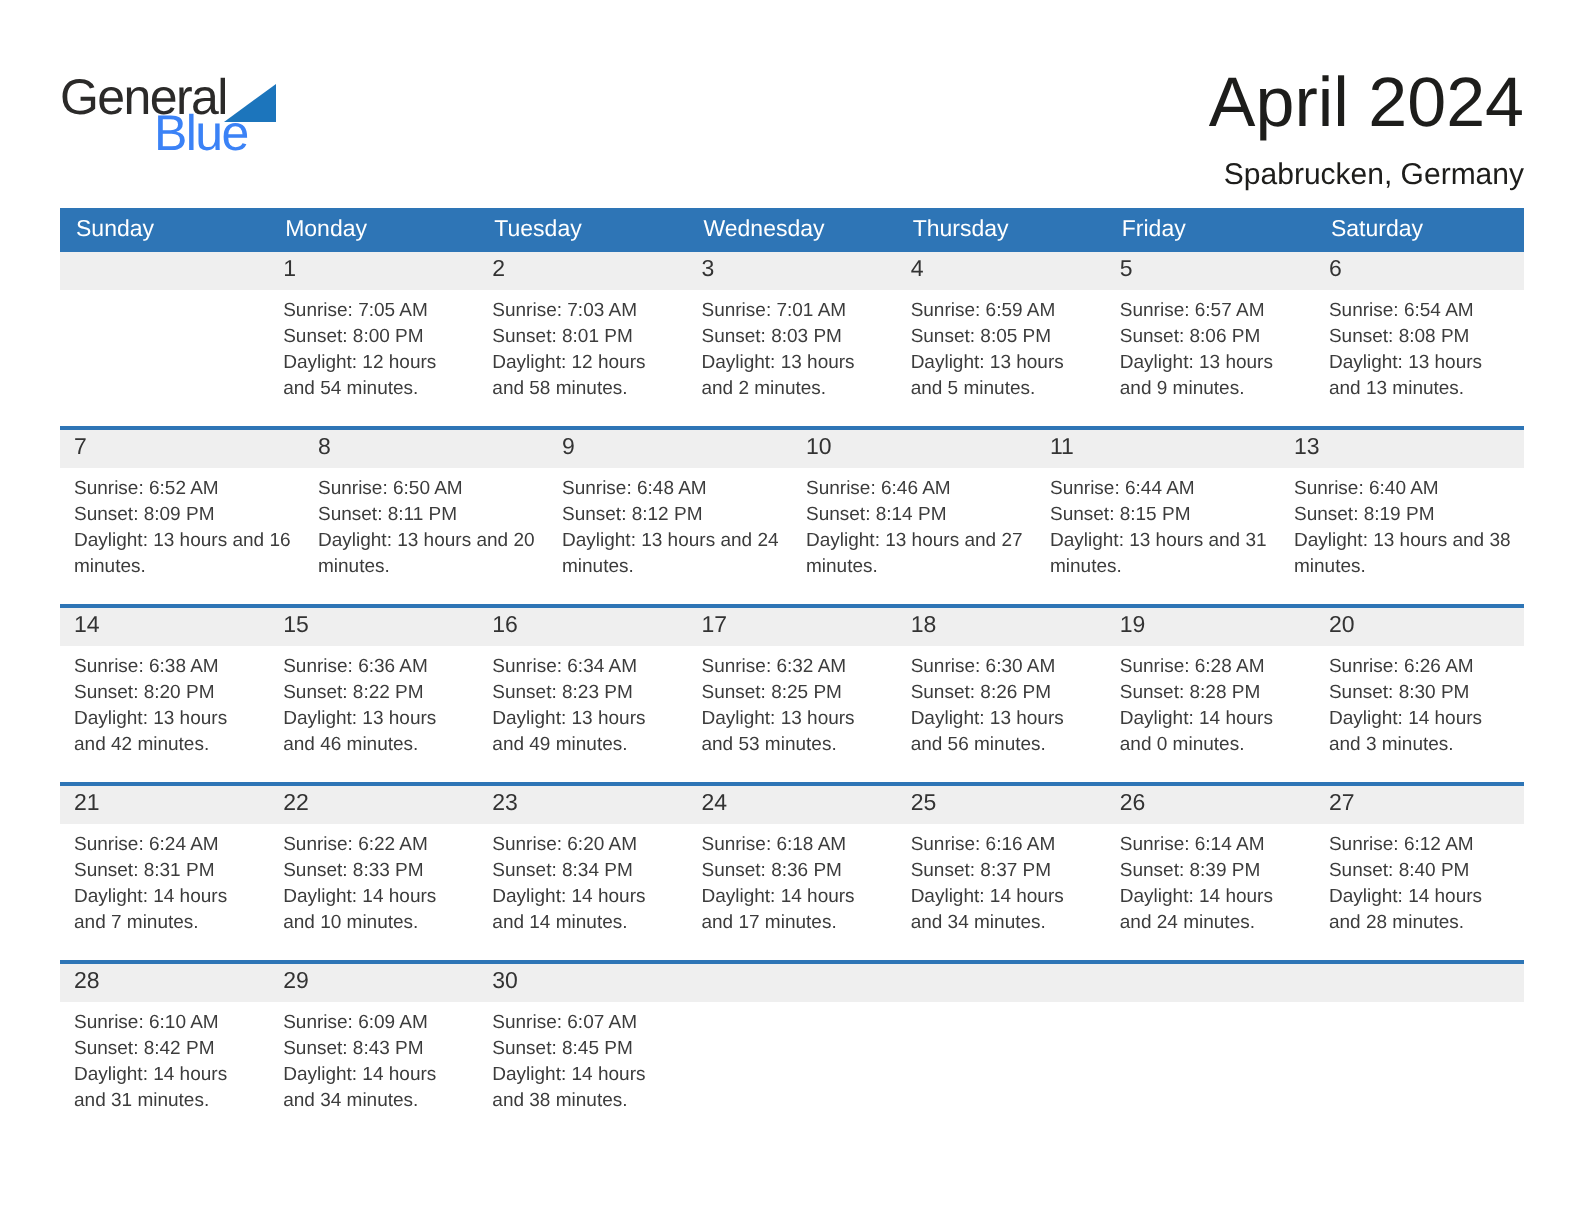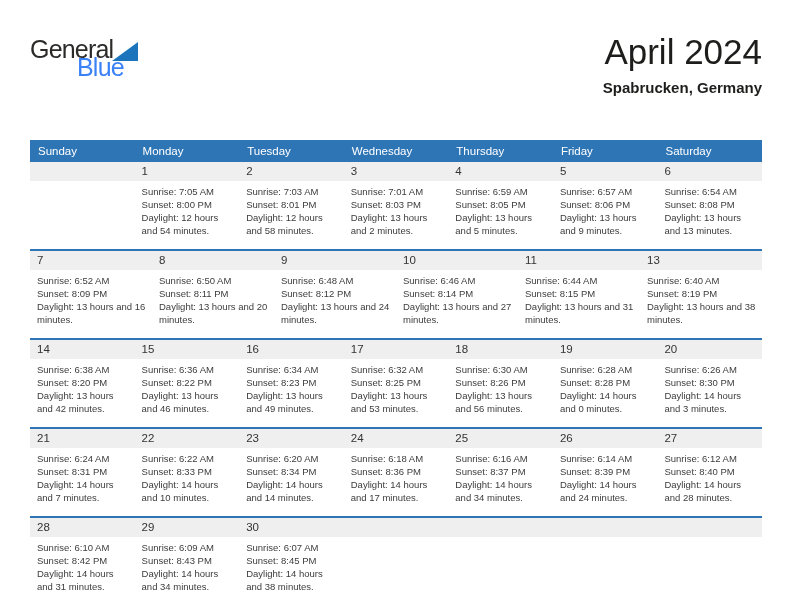--- a/index.html
+++ b/index.html
@@ -14,25 +14,25 @@
   
   .logo { position:absolute; left:30px; top:37px; width:110px; }
   .logo-row { display:flex; align-items:flex-end; }
   .logo-general { font-size:25px; line-height:24px; color:#2b2a29; letter-spacing:-0.8px; }
   .logo-triangle { margin-left:-1px; margin-top:1px; }
   .logo-triangle svg { display:block; }
   .logo-blue { font-size:25px; line-height:22px; color:#3b82f6; letter-spacing:-0.8px; margin:-5px 0 0 47px; }
 
   
   .page-title { position:absolute; top:36px; right:30px; font-size:35px; line-height:32px; color:#1d1d1b; }
-  .page-subtitle { position:absolute; top:79px; right:30px; font-size:15px; font-weight:bold; color:#1d1d1b; }
+  .page-subtitle { position:absolute; top:79px; right:30px; font-size:15px; font-weight:normal; color:#1d1d1b; }
 
   
   .calendar { position:absolute; left:30px; top:104px; width:732px; }
-  .weekday-row { display:flex; background:var(--accent,#2E75B6); height:22px;margin-top:36px; }
+  .weekday-row { display:flex; background:var(--accent,#2E75B6); height:22px; }
   .weekday-cell { flex:1 1 0; min-width:0; color:#ffffff; font-size:11.5px; line-height:22px; padding-left:8px; }
 
   .grid { width:100%; }
   .week-row { display:flex; }
   .week-row + .week-row { border-top:2px solid var(--accent,#2E75B6); }
   .day-cell { flex:1 1 0; min-width:0; }
   .day-number {
     background:var(--strip,#EFEFEF);
     height:19px; font-size:11.5px; line-height:19px;
     color:#333333; padding-left:7px;

